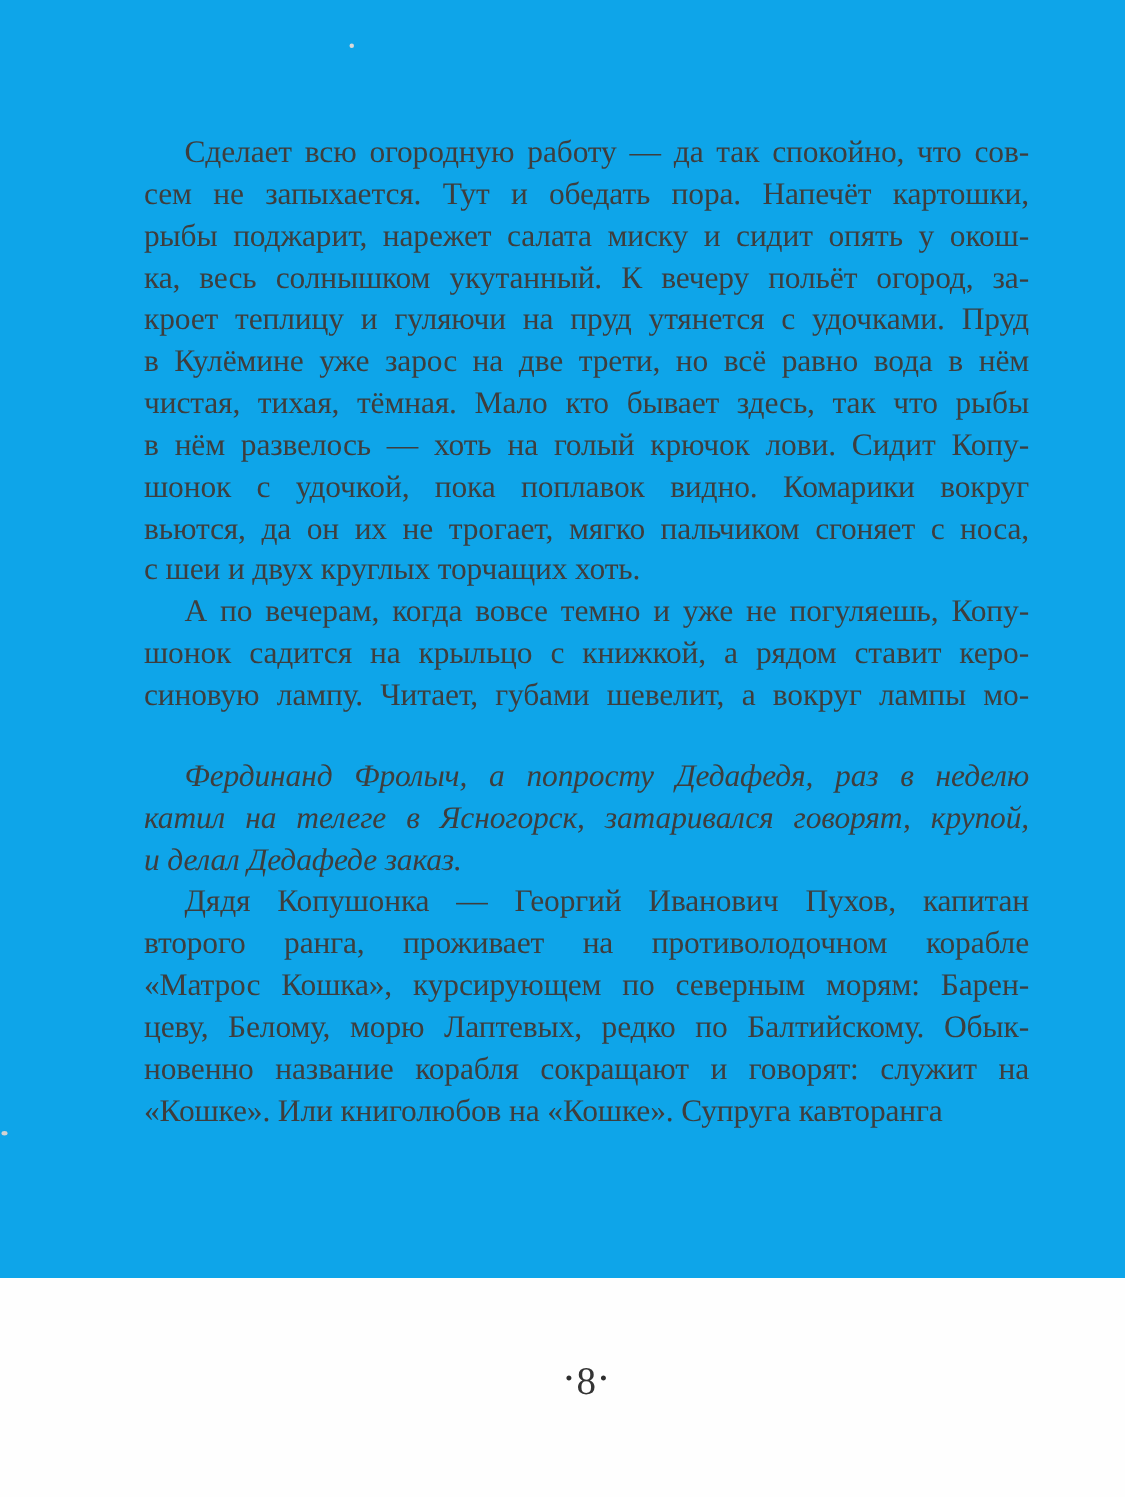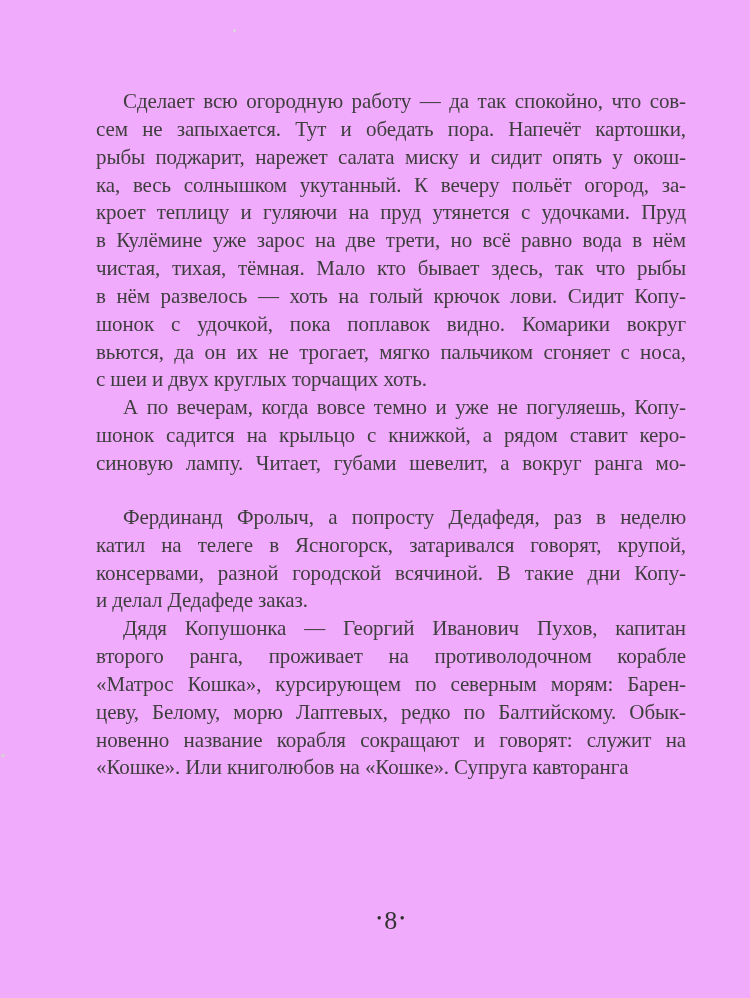--- a/index.html
+++ b/index.html
@@ -6,36 +6,36 @@
     margin: 0;
     padding: 0;
     width: 750px;
     height: 998px;
     background: #fefefe;
     overflow: hidden;
   }
   .page {
     position: relative;
     width: 750px;
-    height: 998px;
-    background: #f0abfc;
+    height: 852px;
+    background: #0ea5e9;
     font-family: "Liberation Serif", "DejaVu Serif", serif;
     color: #3e3e3e;
   }
   .text-block {
     position: absolute;
     left: 96px;
     top: 88px;
     width: 590px;
     font-size: 21px;
     line-height: 27.85px;
     letter-spacing: -0.1px;
   }
   .para { margin: 0; }
-  .para.section-break { margin-top: 26px; }
+  .para.section-break { margin-top: 26px; font-style: italic; }
   .line {
     text-align: justify;
     text-align-last: justify;
     -moz-text-align-last: justify;
     white-space: normal;
     overflow: hidden;
     height: 27.85px;
   }
   .line.first { text-indent: 27px; }
   .line.last { text-align-last: left; -moz-text-align-last: left; }
@@ -93,26 +93,25 @@
         <div class="line">в Кулёмине уже зарос на две трети, но всё равно вода в нём</div>
         <div class="line">чистая, тихая, тёмная. Мало кто бывает здесь, так что рыбы</div>
         <div class="line">в нём развелось — хоть на голый крючок лови. Сидит Копу-</div>
         <div class="line">шонок с удочкой, пока поплавок видно. Комарики вокруг</div>
         <div class="line">вьются, да он их не трогает, мягко пальчиком сгоняет с носа,</div>
         <div class="line last">с шеи и двух круглых торчащих хоть.</div>
       </div>
       <div class="para">
         <div class="line first">А по вечерам, когда вовсе темно и уже не погуляешь, Копу-</div>
         <div class="line">шонок садится на крыльцо с книжкой, а рядом ставит керо-</div>
-        <div class="line">синовую лампу. Читает, губами шевелит, а вокруг ранга мо-</div>
+        <div class="line">синовую лампу. Читает, губами шевелит, а вокруг лампы мо-</div>
       </div>
       <div class="para section-break">
         <div class="line first">Фердинанд Фролыч, а попросту Дедафедя, раз в неделю</div>
         <div class="line">катил на телеге в Ясногорск, затаривался говорят, крупой,</div>
-        <div class="line">консервами, разной городской всячиной. В такие дни Копу-</div>
         <div class="line last">и делал Дедафеде заказ.</div>
       </div>
       <div class="para">
         <div class="line first">Дядя Копушонка — Георгий Иванович Пухов, капитан</div>
         <div class="line">второго ранга, проживает на противолодочном корабле</div>
         <div class="line">«Матрос Кошка», курсирующем по северным морям: Барен-</div>
         <div class="line">цеву, Белому, морю Лаптевых, редко по Балтийскому. Обык-</div>
         <div class="line">новенно название корабля сокращают и говорят: служит на</div>
         <div class="line last">«Кошке». Или книголюбов на «Кошке». Супруга кавторанга</div>
       </div>

